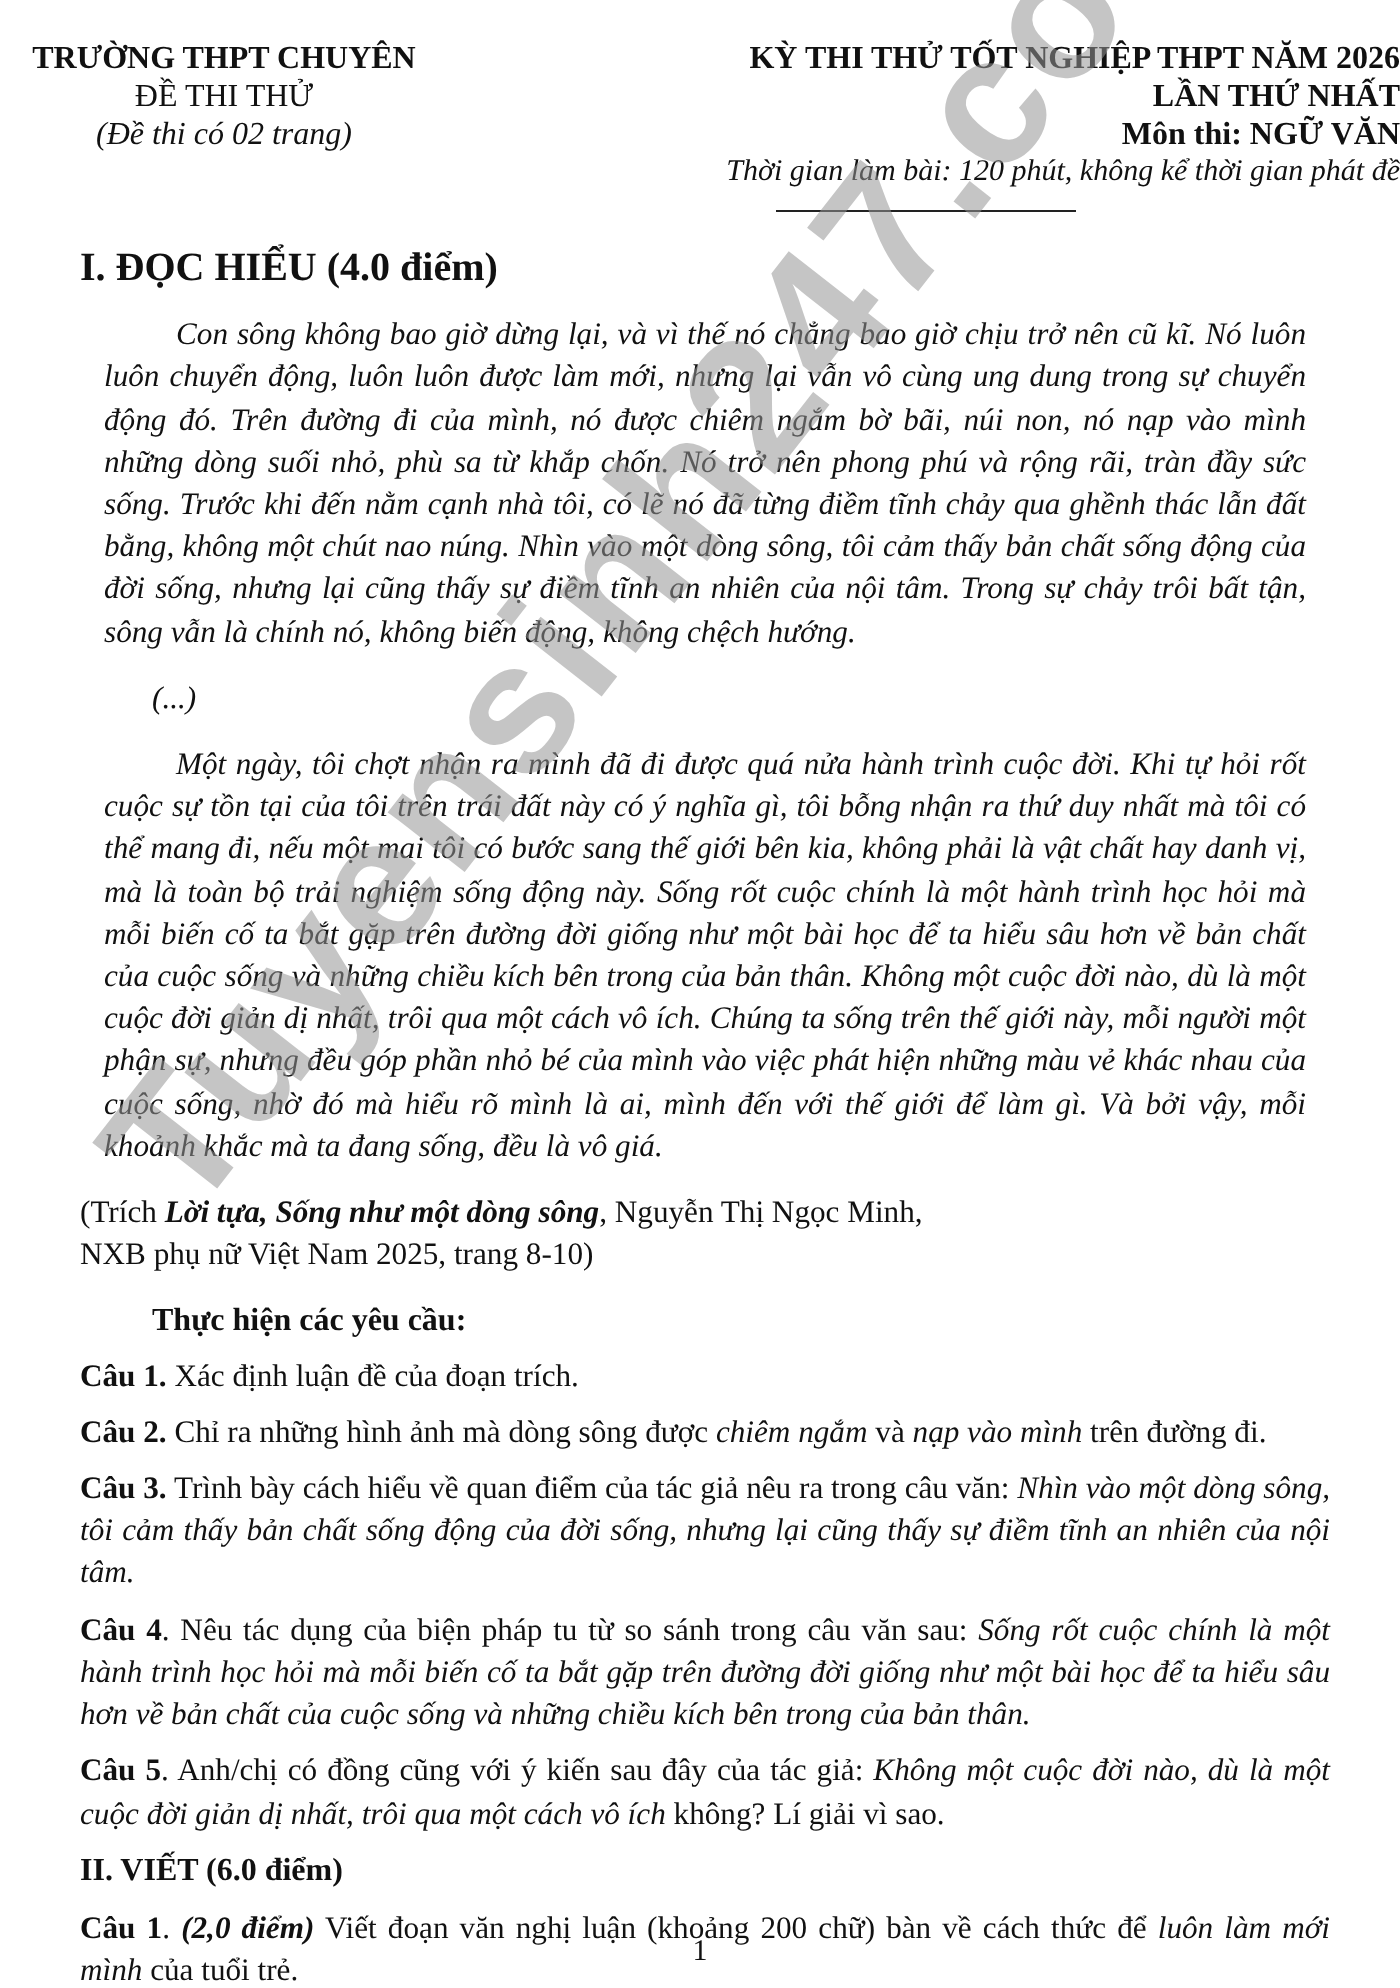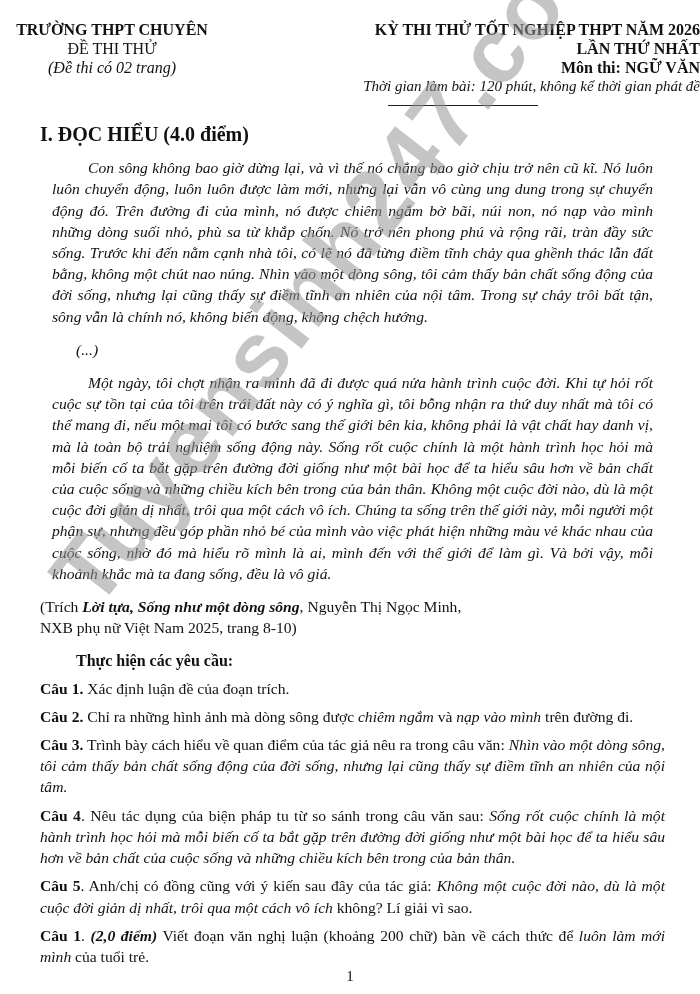--- a/index.html
+++ b/index.html
@@ -67,19 +67,20 @@
     <p class="source"><span>(Trích </span><b><i>Lời tựa, Sống như một dòng sông</i></b><span>, Nguyễn Thị Ngọc Minh,</span><br><span>NXB phụ nữ Việt Nam 2025, trang 8-10)</span></p>
 
     <div class="task">Thực hiện các yêu cầu:</div>
 
     <p class="q"><span class="lbl">Câu 1.</span><span> Xác định luận đề của đoạn trích.</span></p>
     <p class="q"><span class="lbl">Câu 2.</span><span> Chỉ ra những hình ảnh mà dòng sông được </span><i>chiêm ngắm</i><span> và </span><i>nạp vào mình</i><span> trên đường đi.</span></p>
     <p class="q"><span class="lbl">Câu 3.</span><span> Trình bày cách hiểu về quan điểm của tác giả nêu ra trong câu văn: </span><i>Nhìn vào một dòng sông, tôi cảm thấy bản chất sống động của đời sống, nhưng lại cũng thấy sự điềm tĩnh an nhiên của nội tâm.</i></p>
     <p class="q"><span class="lbl">Câu 4</span><span>. Nêu tác dụng của biện pháp tu từ so sánh trong câu văn sau: </span><i>Sống rốt cuộc chính là một hành trình học hỏi mà mỗi biến cố ta bắt gặp trên đường đời giống như một bài học để ta hiểu sâu hơn về bản chất của cuộc sống và những chiều kích bên trong của bản thân.</i></p>
     <p class="q"><span class="lbl">Câu 5</span><span>. Anh/chị có đồng cũng với ý kiến sau đây của tác giả: </span><i>Không một cuộc đời nào, dù là một cuộc đời giản dị nhất, trôi qua một cách vô ích</i><span> không? Lí giải vì sao.</span></p>
 
+    <div class="sec2">II. VIẾT (6.0 điểm)</div>
     <p class="q"><span class="lbl">Câu 1</span><span>. </span><b><i>(2,0 điểm)</i></b><span> Viết đoạn văn nghị luận (khoảng 200 chữ) bàn về cách thức để </span><i>luôn làm mới mình</i><span> của tuổi trẻ.</span></p>
   </div>
 
   <div class="pagenum">1</div>
 
   <div class="watermark">Tuyensinh247.com</div>
 </div>
 
 </body></html>

